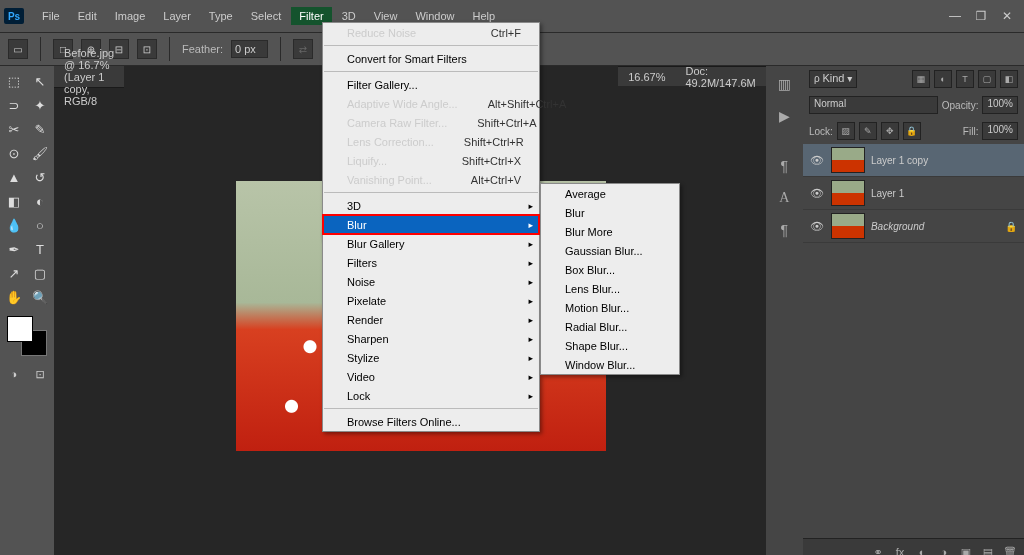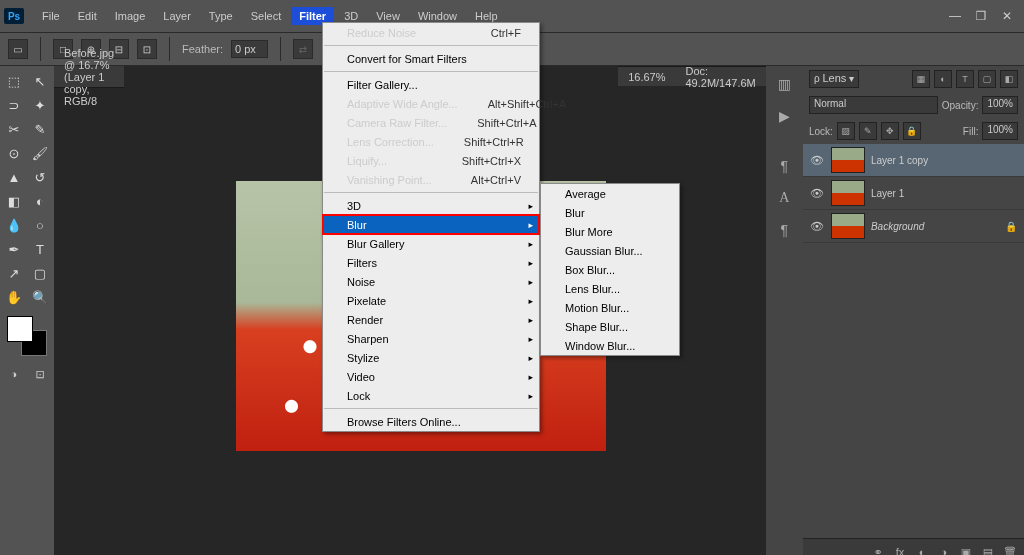--- a/index.html
+++ b/index.html
@@ -1,21 +1,21 @@
 <!DOCTYPE html>
 <html><head>
 <meta charset="utf-8">
 <style>
 * { margin:0; padding:0; box-sizing:border-box; font-family:"Segoe UI",Tahoma,sans-serif; font-size:11px; color:#ccc; user-select:none; }
 body { width:1024px; height:555px; background:#535353; overflow:hidden; position:relative; }
 .titlebar { height:22px; background:#535353; display:flex; align-items:center; padding:16px 4px; }
 .ps-logo { width:20px; height:16px; background:#001e36; color:#31a8ff; font-weight:bold; font-size:10px; display:flex; align-items:center; justify-content:center; border-radius:2px; margin-right:10px; }
 .menubar { display:flex; gap:2px; }
 .menubar span { padding:3px 8px; cursor:default; }
-.menubar span.active { background:#1d4ed8; color:#fff;font-weight:bold; }
+.menubar span.active { background:#14532d; color:#fff; }
 .winbtns { margin-left:auto; display:flex; gap:8px; padding-right:4px; }
 .winbtns span { width:18px; height:14px; display:flex; align-items:center; justify-content:center; font-size:12px; }
 .optbar { height:34px; background:#535353; border-top:1px solid #2a2a2a; border-bottom:1px solid #2a2a2a; display:flex; align-items:center; padding:0 8px; gap:8px; }
 .optbar .ico { width:20px; height:20px; background:#3a3a3a; border:1px solid #2a2a2a; display:flex; align-items:center; justify-content:center; font-size:10px; }
 .optbar .lbl { color:#bbb; }
 .optbar input { width:37px; height:18px; background:#3a3a3a; border:1px solid #2a2a2a; color:#ccc; padding:0 3px; }
 .optbar .btn { padding:3px 12px; background:#474747; border:1px solid #2a2a2a; border-radius:3px; color:#aaa; }
 .sep { width:1px; height:24px; background:#2a2a2a; margin:0 4px; }
 .workspace { display:flex; height:499px; }
 .toolbar { width:56px; background:#535353; padding:4px 2px; display:grid; grid-template-columns:1fr 1fr; gap:2px; align-content:start; }
@@ -159,21 +159,21 @@
     <div class="ic">▥</div>
     <div class="ic">▶</div>
     <div style="height:10px"></div>
     <div class="ic">¶</div>
     <div class="ic" style="font-family:serif">A</div>
     <div class="ic">¶</div>
   </div>
 
   <div class="panels">
     <div class="panel-row">
-      <span class="sel">ρ <span>Lens</span> ▾</span>
+      <span class="sel">ρ <span>Kind</span> ▾</span>
       <div style="flex:1"></div>
       <div class="minibtn">▦</div>
       <div class="minibtn">◐</div>
       <div class="minibtn">T</div>
       <div class="minibtn">▢</div>
       <div class="minibtn">◧</div>
     </div>
     <div class="panel-row">
       <span class="sel" style="flex:1">Normal</span>
       <span class="lbl">Opacity:</span>
@@ -265,15 +265,16 @@
 </div>
 
 <div class="menu" id="blur-sub">
   <div class="mi">Average</div>
   <div class="mi">Blur</div>
   <div class="mi">Blur More</div>
   <div class="mi">Gaussian Blur...</div>
   <div class="mi">Box Blur...</div>
   <div class="mi">Lens Blur...</div>
   <div class="mi">Motion Blur...</div>
+  <div class="mi">Radial Blur...</div>
   <div class="mi">Shape Blur...</div>
   <div class="mi">Window Blur...</div>
 </div>
 
 </body></html>

